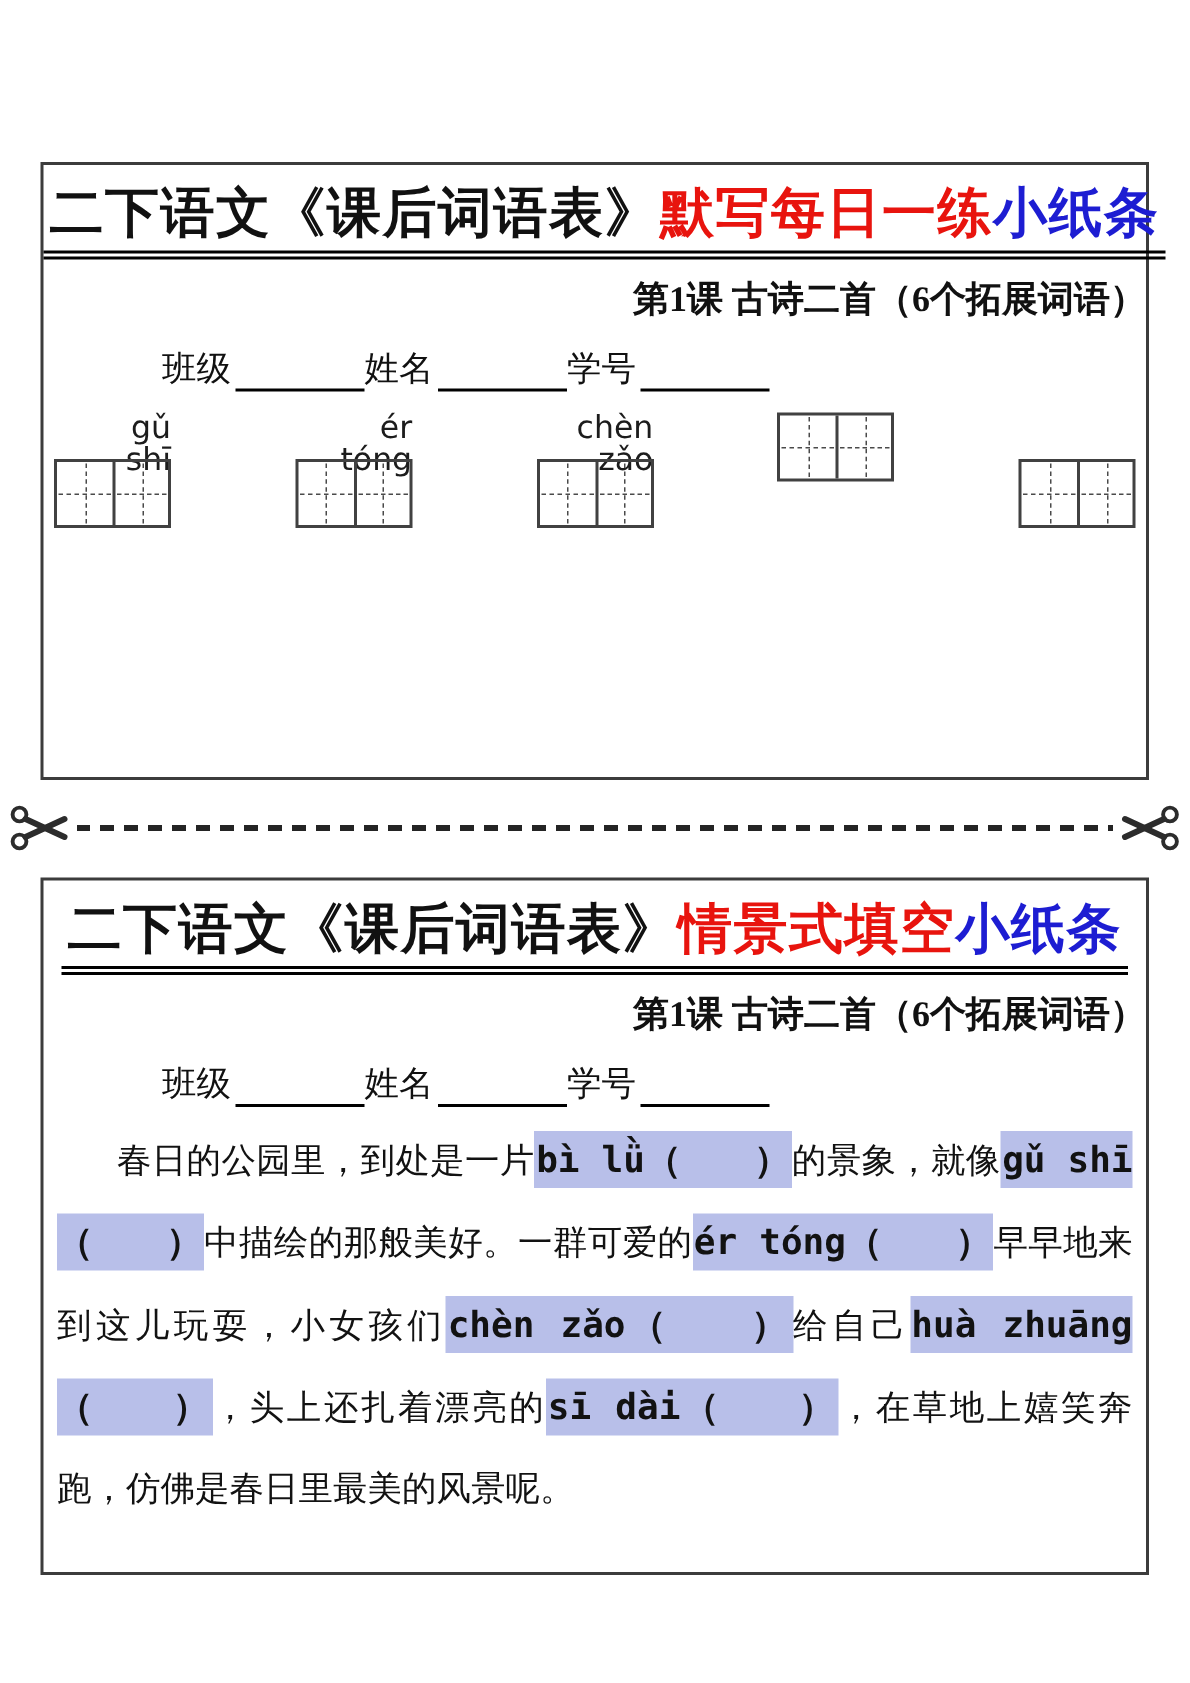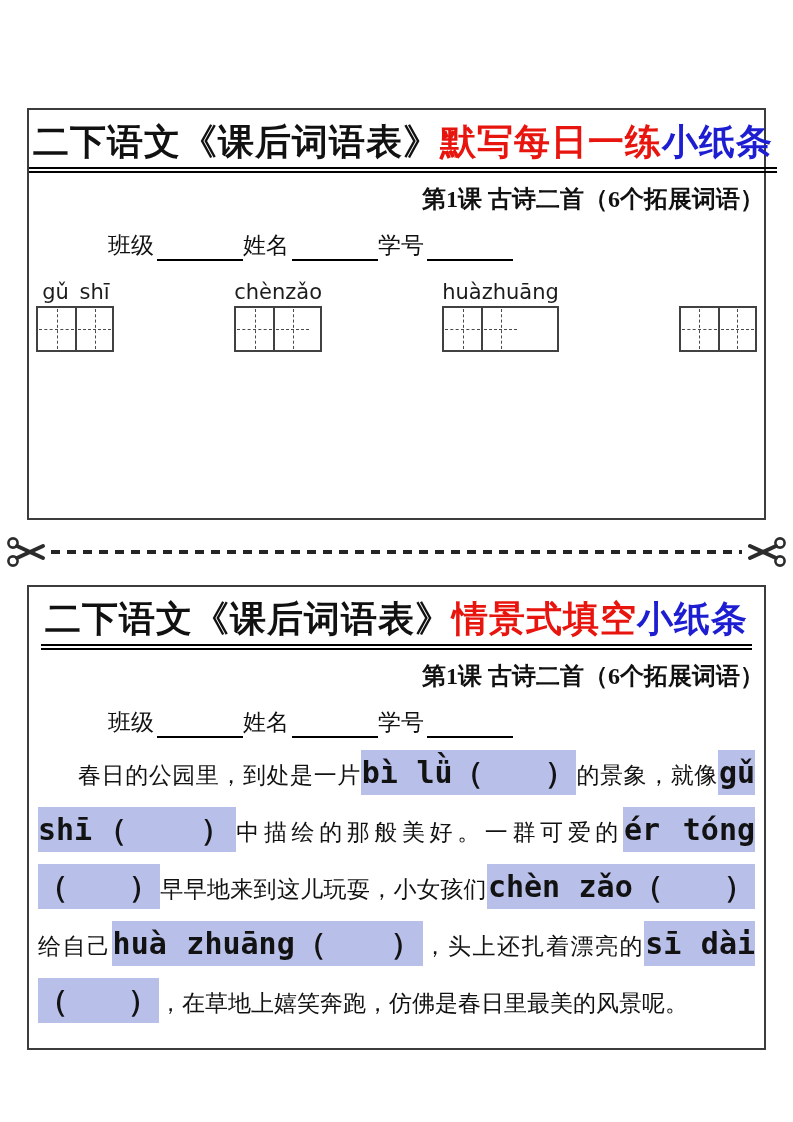--- a/index.html
+++ b/index.html
@@ -23,40 +23,40 @@
 
   .fields { display:flex; justify-content:flex-start; margin-top:15px;
             padding:0 120px 0 79px; font-size:23px; }
   .field  { white-space:nowrap; }
   .blank  { display:inline-block; width:86px; height:26px; border-bottom:2px solid #000;
             vertical-align:bottom; margin-left:3px; }
 
   .grid-row { display:flex; justify-content:space-between; padding:0 7px; margin-top:14px; }
   .word-col { display:flex; flex-direction:column; }
   .pinyin { height:31px; display:flex; align-items:flex-end; padding-bottom:3px;
-            font-family:"DejaVu Sans", sans-serif; font-size:21px; color:#1c1c1c; }
+            font-family:"DejaVu Sans", sans-serif; font-size:21px; color:#1c1c1c;flex-direction:column; }
   .pinyin span { flex:1; text-align:center; white-space:nowrap; line-height:1; }
   .cellbox { display:flex; border:2px solid #414141; }
   .cell { width:37px; height:42px; position:relative; }
   .cell + .cell { border-left:2px solid #414141; }
   .cell::before { content:""; position:absolute; left:1px; right:1px; top:50%;
                   border-top:1.5px dashed #4a4a4a; }
   .cell::after  { content:""; position:absolute; top:1px; bottom:1px; left:50%;
                   border-left:1.5px dashed #4a4a4a; }
 
   .cut-row { display:flex; align-items:center; height:40px; margin:12px 6px 13px 6px; }
   .scissors { width:42px; height:34px; flex:0 0 auto; }
   .scissors.flip { transform:scaleX(-1); }
   .dash-line { flex:1; height:4px; margin:0 3px;
                background:repeating-linear-gradient(90deg,#242424 0 9px,transparent 9px 16px); }
 
   .passage { margin:8px 9px 0 9px; font-size:23px; line-height:54px;
              text-align:justify; text-indent:40px; color:#121212; }
   .hl { background:var(--hl); font-family:"DejaVu Sans Mono", monospace;
-        font-weight:bold; font-size:30px; padding:5px 1px; }
+        font-weight:bold; font-size:24px; padding:5px 1px; }
 </style>
 </head>
 <body>
 
 <div class="page">
 
   <section class="card card-top">
     <div class="title-wrap">
       <h1 class="title"><span>二下语文《课后词语表》</span><span class="t-red">默写每日一练</span><span class="t-blue">小纸条</span></h1>
     </div>
@@ -74,33 +74,39 @@
             <span>gǔ</span>
             <span>shī</span>
           </div>
         <div class="cellbox">
             <div class="cell"></div>
             <div class="cell"></div>
           </div>
       </div>
       <div class="word-col">
         <div class="pinyin">
+            <span>ér</span>
+            <span>tóng</span>
+          </div>
+        <div class="cellbox">
+            <div class="cell"></div>
+            <div class="cell"></div>
+          </div>
+      </div>
+      <div class="word-col">
+        <div class="pinyin">
             <span>chèn</span>
             <span>zǎo</span>
           </div>
         <div class="cellbox">
             <div class="cell"></div>
             <div class="cell"></div>
           </div>
       </div>
       <div class="word-col">
-        <div class="pinyin">
-            <span>huà</span>
-            <span>zhuāng</span>
-          </div>
         <div class="cellbox">
             <div class="cell"></div>
             <div class="cell"></div>
           </div>
       </div>
       <div class="word-col">
         <div class="pinyin">
             <span></span>
             <span></span>
           </div>

